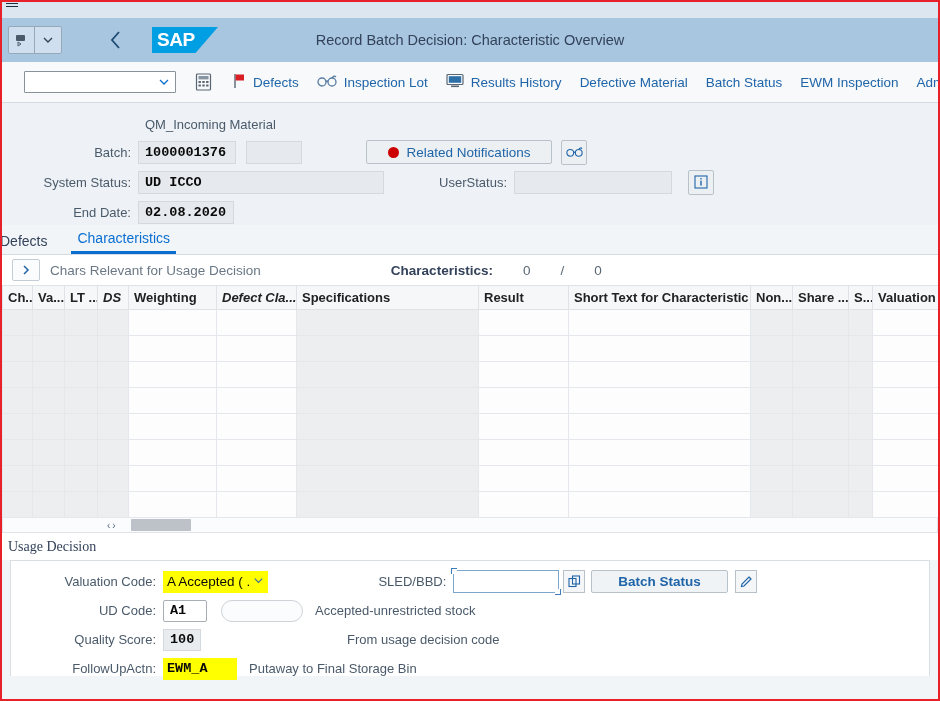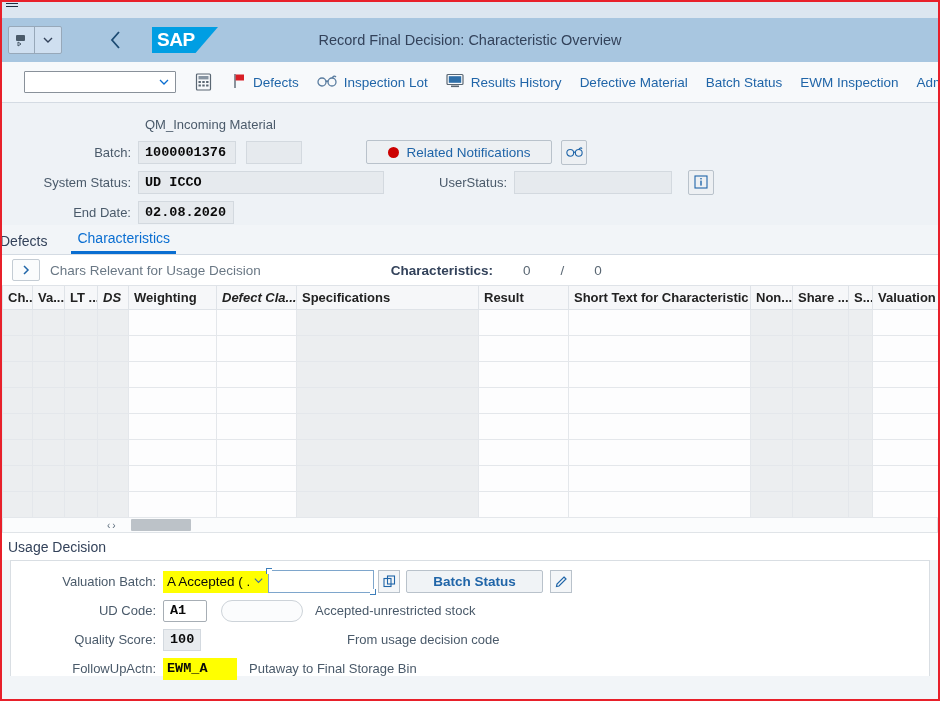--- a/index.html
+++ b/index.html
@@ -210,20 +210,21 @@
   .hscroll .thumb {
     position: absolute; left: 128px; top: 1px;
     width: 60px; height: 12px; background: #bcc2c8; border-radius: 1px;
   }
 
   
   .ud-title {
     font-size: 14px; color: #33425a;
     padding: 6px 0 5px 6px;
     background: #fff;
+    font-family: Liberation Serif, serif;
   }
   .udbox {
     margin: 0 8px 0 8px;
     border: 1px solid #d9dee3; border-bottom: none;
     background: #fff;
     padding: 6px 0 8px 0;
     height: 116px;
   }
   .udrow { display: flex; align-items: center; height: 29px; }
   .udlabel {
@@ -303,21 +304,21 @@
       </div>
     </div>
     <div class="back-chevron">
       <svg width="16" height="20" viewBox="0 0 16 20">
           <path d="M11 2 L4 10 L11 18" fill="none" stroke="#1d4b73" stroke-width="1.8"></path>
         </svg>
     </div>
     <div class="sap-logo">
       <span>SAP</span>
     </div>
-    <div class="shell-title">Record Final Decision: Characteristic Overview</div>
+    <div class="shell-title">Record Batch Decision: Characteristic Overview</div>
   </div>
 
   <div class="toolbar">
     <div class="tb-select">
       <svg width="12" height="12" viewBox="0 0 12 12">
           <path d="M2 4 L6 8 L10 4" fill="none" stroke="#0a6ed1" stroke-width="1.3"></path>
         </svg>
     </div>
 
     <div class="tb-icon-btn">
@@ -591,29 +592,30 @@
         <span>‹</span><span>›</span>
       </span>
       <span class="thumb"></span>
     </div>
   </div>
 
   <div class="ud-title">Usage Decision</div>
   <div class="udbox">
 
     <div class="udrow">
-      <div class="udlabel">Valuation Batch:</div>
+      <div class="udlabel">Valuation Code:</div>
       <div class="ud-select hl">
         <span>A Accepted ( .</span>
         <span class="cv">
           <svg width="11" height="11" viewBox="0 0 12 12">
               <path d="M2 4 L6 8 L10 4" fill="none" stroke="#3a6ea5" stroke-width="1.3"></path>
             </svg>
         </span>
       </div>
+      <div class="udlabel" style="width:185px">SLED/BBD:</div>
       <div class="focus-inp"></div>
       <div class="sm-btn" style="margin-left:4px">
         <svg width="13" height="13" viewBox="0 0 13 13">
             <rect x="1" y="3.5" width="7" height="8" fill="none" stroke="#2065a8" stroke-width="1.1"></rect>
             <rect x="4.5" y="1" width="7" height="8" fill="none" stroke="#2065a8" stroke-width="1.1"></rect>
           </svg>
       </div>
       <div class="wide-btn" style="margin-left:6px">Batch Status</div>
       <div class="sm-btn" style="margin-left:7px">
         <svg width="14" height="14" viewBox="0 0 14 14">

